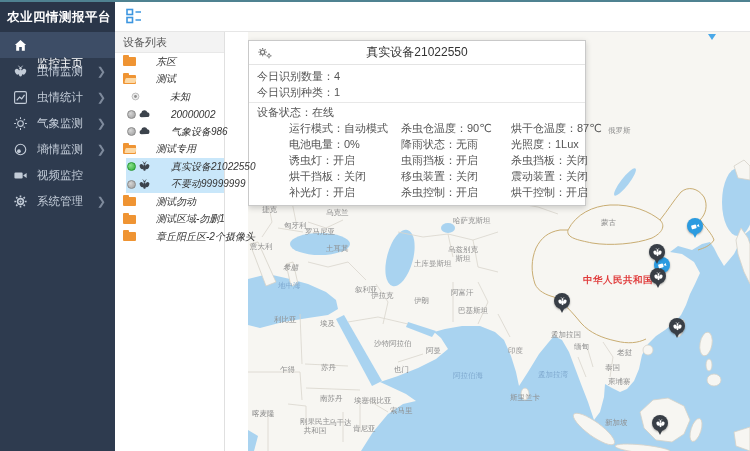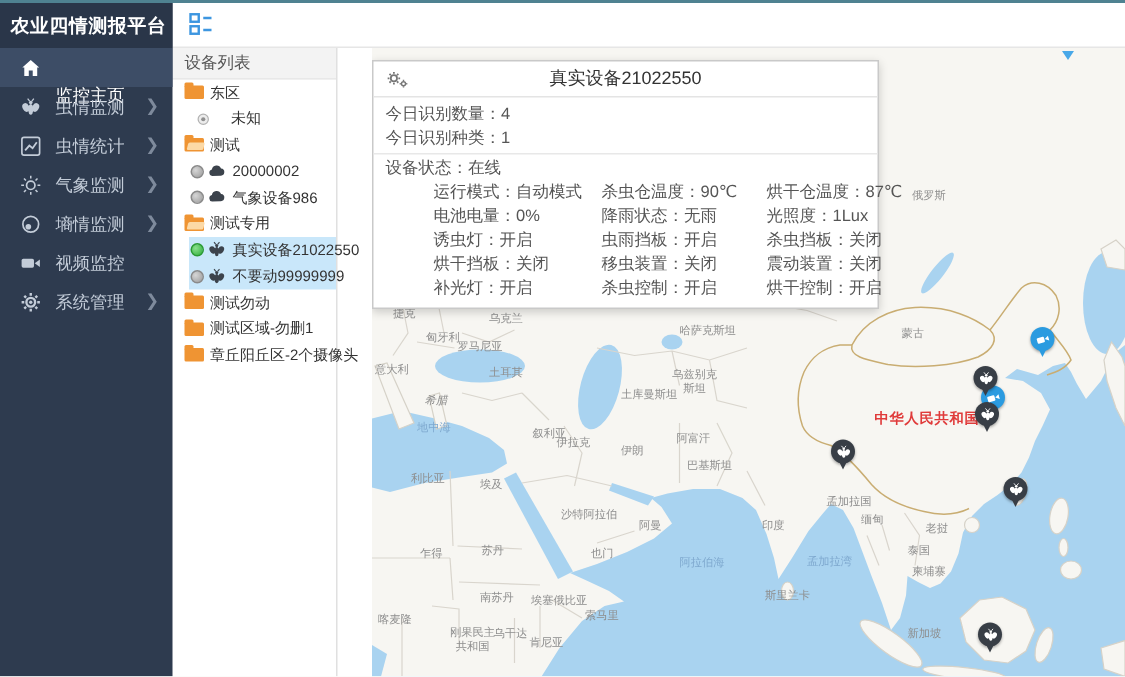--- a/index.html
+++ b/index.html
@@ -22,21 +22,21 @@
   
   .topbar { position:absolute; left:115px; top:0; width:635px; height:32px; background:#fff; border-bottom:1px solid #e6e6e6; z-index:20; display:flex; align-items:center; }
   .tree-toggle { margin-left:10px; width:18px; height:18px; cursor:pointer; }
   .tree-toggle svg { width:18px; height:18px; }
 
   
   .device-panel { position:absolute; left:115px; top:32px; width:110px; height:419px; background:#fff; border-right:1px solid #e0e0e0; z-index:10; }
   .panel-header { height:21px; line-height:21px; background:#f3f3f3; color:#555; font-size:11px; padding-left:8px; border-bottom:1px solid #e8e8e8; }
   .tree-row { position:relative; height:17.5px; display:flex; align-items:center; font-size:10px; color:#333; white-space:nowrap; cursor:pointer; }
   .tree-row.selected { background:linear-gradient(to right, transparent 11px, #c9e7fa 11px); }
-  .tree-row .t-label { margin-left:4px; }
+  .tree-row .t-label { margin-left:20px;font-style:italic; }
   .folder { width:13px; height:9px; background:#ef9433; border-radius:1px; position:relative; display:inline-block; flex:none; margin-left:8px; }
   .folder::before { content:""; position:absolute; top:-2px; left:0; width:6px; height:3px; background:#ef9433; border-radius:1px 1px 0 0; }
   .folder.open::after { content:""; position:absolute; left:1.5px; top:3px; width:11px; height:5px; background:#fcd9a6; border-radius:1px; transform:skewX(-14deg); }
   .dot { width:9px; height:9px; border-radius:50%; flex:none; margin-left:12px; }
   .dot.green { background:radial-gradient(circle at 35% 35%, #8ae08e, #2fae3a); border:1px solid #2a9a34; }
   .dot.gray { background:radial-gradient(circle at 35% 35%, #d6d6d6, #9b9b9b); border:1px solid #8a8a8a; }
   .t-icon { width:13px; height:13px; display:inline-flex; flex:none; margin-left:2px; }
   .t-icon svg { width:13px; height:13px; }
   .t-icon.radio { margin-left:14px; margin-right:8px; }
 
@@ -167,31 +167,31 @@
   </div>
 
   <section class="device-panel">
     <div class="panel-header">设备列表</div>
     <div id="device-tree">
         <div class="tree-row">
           <span class="folder closed"></span>
           <span class="t-label">东区</span>
         </div>
         <div class="tree-row">
+          <span class="folder open"></span>
+          <span class="t-label">测试</span>
+        </div>
+        <div class="tree-row">
           <span class="t-icon radio">
             <svg viewBox="0 0 16 16">
               <circle cx="8" cy="8" r="4.2" fill="#ececec" stroke="#b2b2b2"></circle>
               <circle cx="8" cy="8" r="1.7" fill="#8f8f8f"></circle>
             </svg>
           </span>
           <span class="t-label">未知</span>
-        </div>
-        <div class="tree-row">
-          <span class="folder open"></span>
-          <span class="t-label">测试</span>
         </div>
         <div class="tree-row">
           <span class="dot gray"></span>
           <span class="t-icon">
             <svg viewBox="0 0 16 16">
               <path d="M4.2 11.5a2.7 2.7 0 0 1-.2-5.3 3.9 3.9 0 0 1 7.5-.9 2.9 2.9 0 0 1-.5 5.9 l-6.8 0.3Z" fill="#3c434c"></path>
             </svg>
           </span>
           <span class="t-label">20000002</span>
         </div>

